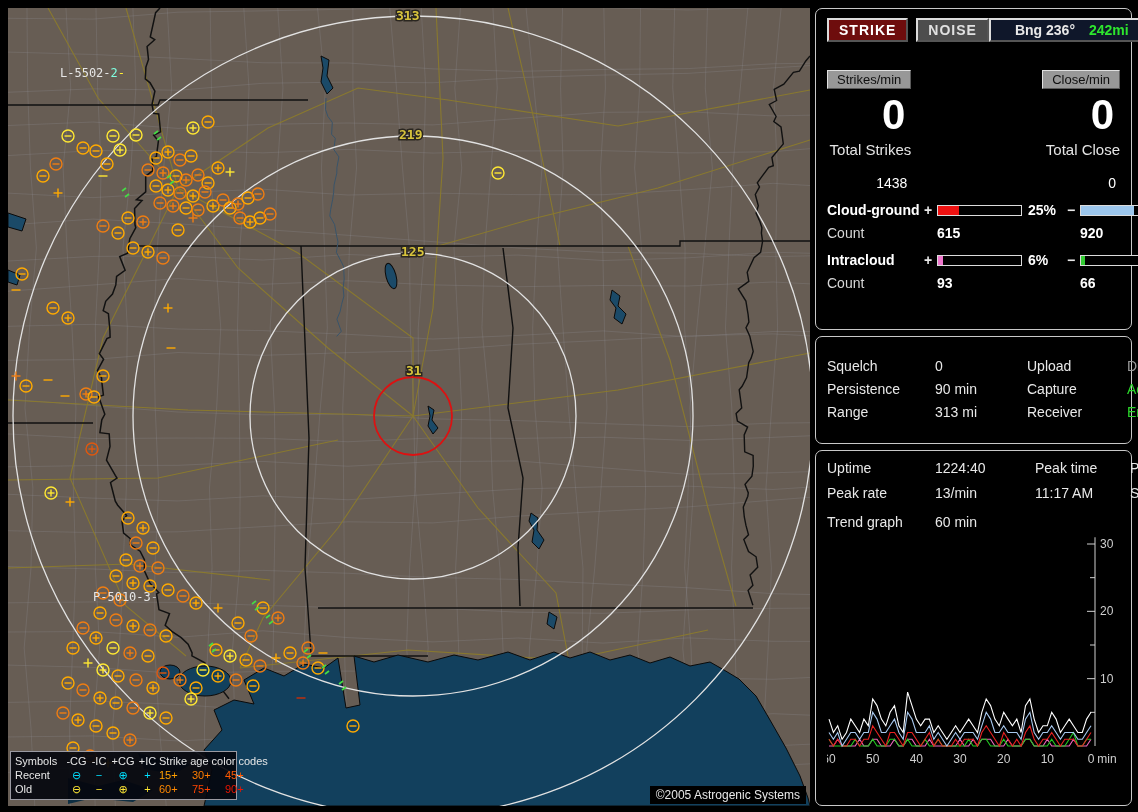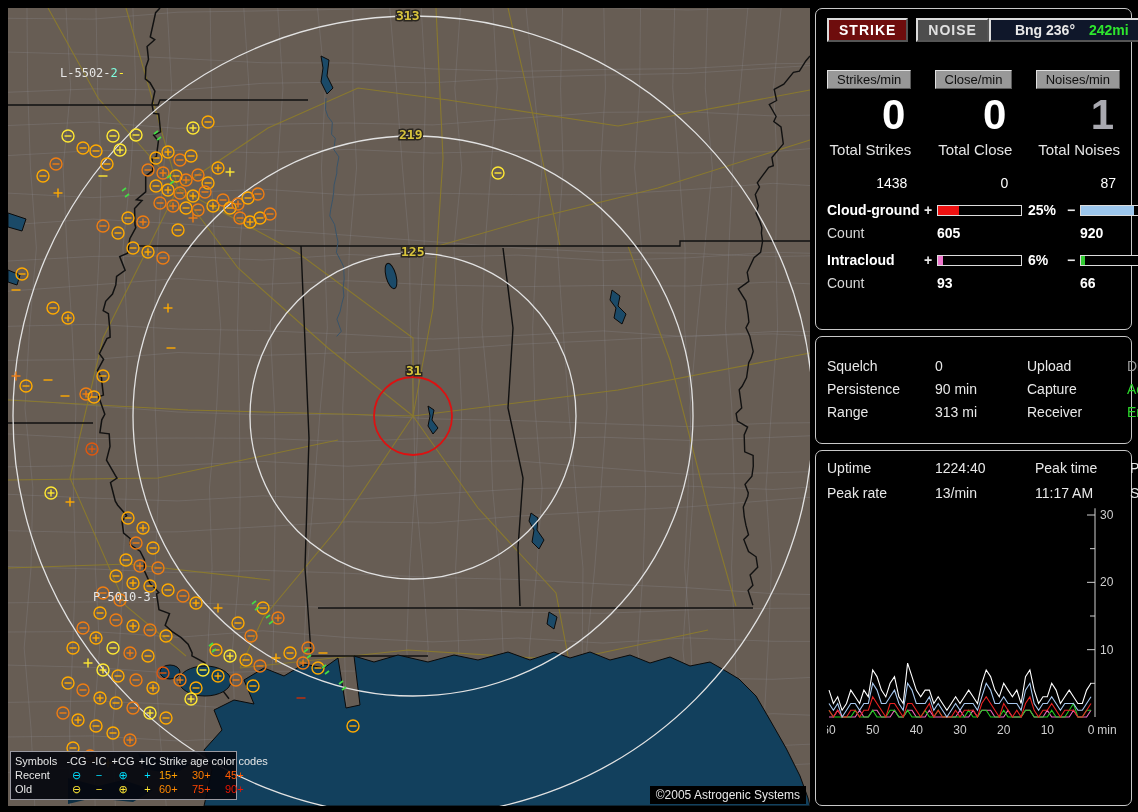--- a/index.html
+++ b/index.html
@@ -874,46 +874,40 @@
         <span class="big-num">0</span>
         <span class="tot-label">Total Strikes</span>
         <span class="tot-val">1438</span>
       </div>
       <div class="counter-col">
         <span class="chip">Close/min</span>
         <span class="big-num">0</span>
         <span class="tot-label">Total Close</span>
         <span class="tot-val">0</span>
       </div>
-      <div class="counter-col">
-        <span class="chip">Noises/min</span>
-        <span class="big-num dim">1</span>
-        <span class="tot-label">Total Noises</span>
-        <span class="tot-val">87</span>
-      </div>
     </div>
 
 
     <div class="dist-row">
       <span class="dlabel">Cloud-ground</span>
       <span class="sign">+</span>
       <span class="bar">
           <i style="width: 25%; background: rgb(238, 17, 17);"></i>
         </span>
       <span class="pct">25%</span>
       <span class="sign">−</span>
       <span class="bar">
           <i style="width: 64%; background: rgb(156, 198, 236);"></i>
         </span>
 
     </div>
     <div class="count-row">
       <span class="clabel">Count</span>
         <span></span>
-      <span class="cval">605</span>
+      <span class="cval">615</span>
         <span></span>
         <span></span>
       <span class="cval">920</span>
     </div>
 
     <div class="dist-row">
       <span class="dlabel">Intracloud</span>
       <span class="sign">+</span>
       <span class="bar">
           <i style="width: 6%; background: rgb(238, 119, 204);"></i>
@@ -958,20 +952,24 @@
     <div class="stats-grid">
       <span>Uptime</span>
       <span>1224:40</span>
       <span>Peak time</span>
       <span>Plot</span>
 
       <span>Peak rate</span>
       <span>13/min</span>
       <span>11:17 AM</span>
       <span>Strike</span>
+    </div>
+    <div class="trend-row">
+      <span>Trend graph</span>
+      <span>60 min</span>
     </div>
     <svg id="trend-svg" width="296" height="242" viewBox="0 0 296 242">
         <line x1="268" y1="3.2666666666666515" x2="268" y2="212" stroke="#cfcfcf" stroke-width="1"></line>
         <line x1="263" y1="178.33333333333334" x2="268" y2="178.33333333333334" stroke="#cfcfcf" stroke-width="1"></line>
         <line x1="260" y1="144.66666666666669" x2="268" y2="144.66666666666669" stroke="#cfcfcf" stroke-width="1"></line>
         <text x="273" y="148.66666666666669" fill="#cfcfcf" font-size="12">10</text>
         <line x1="263" y1="111" x2="268" y2="111" stroke="#cfcfcf" stroke-width="1"></line>
         <line x1="260" y1="77.33333333333334" x2="268" y2="77.33333333333334" stroke="#cfcfcf" stroke-width="1"></line>
         <text x="273" y="81.33333333333334" fill="#cfcfcf" font-size="12">20</text>
         <line x1="263" y1="43.66666666666666" x2="268" y2="43.66666666666666" stroke="#cfcfcf" stroke-width="1"></line>

